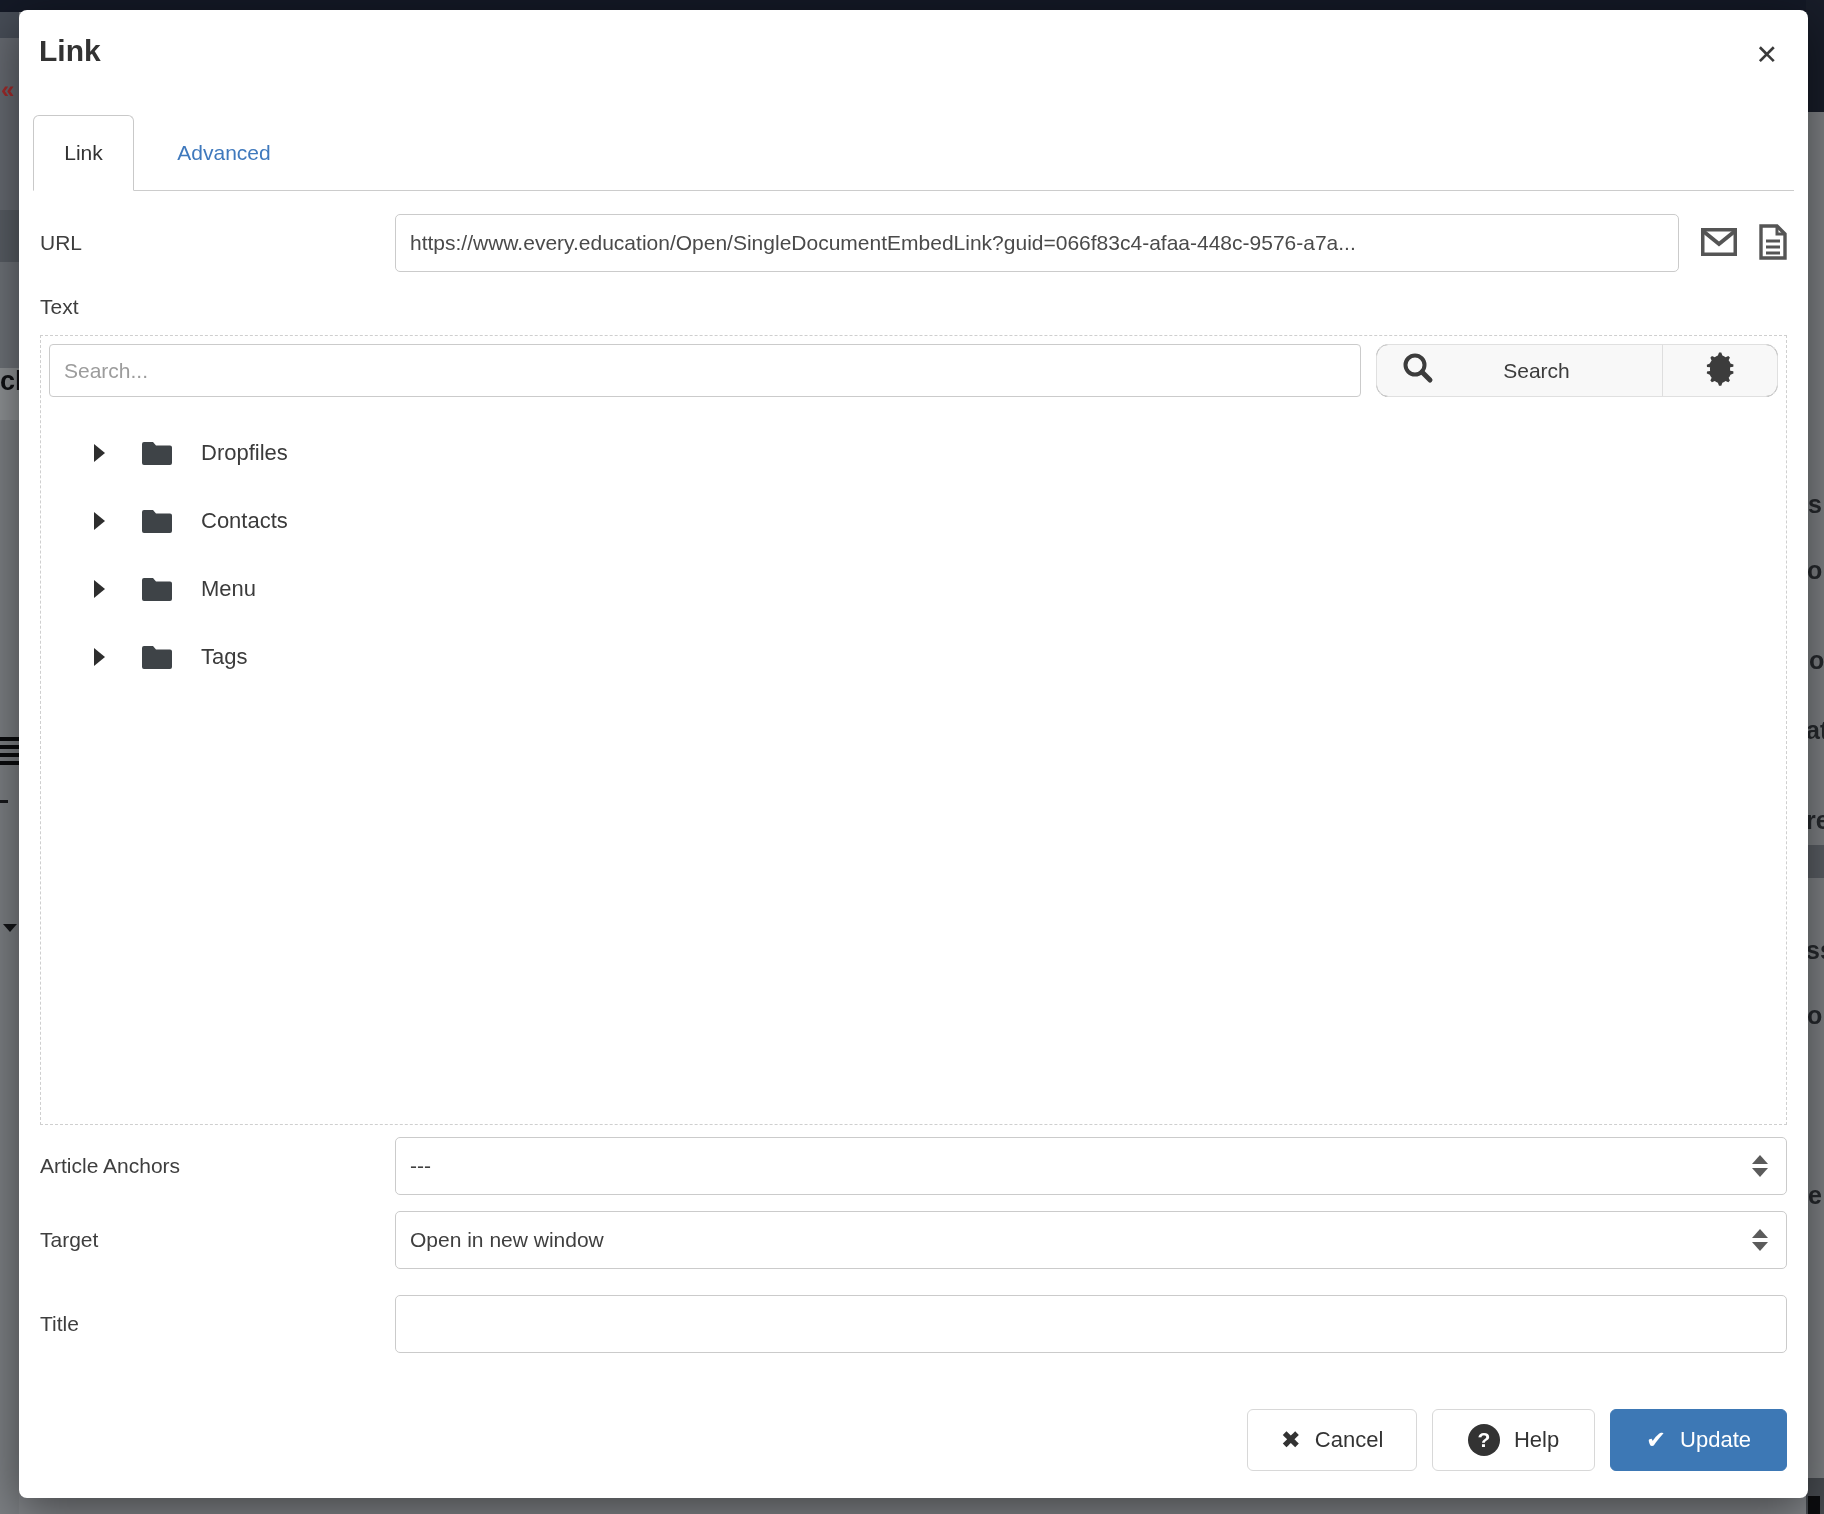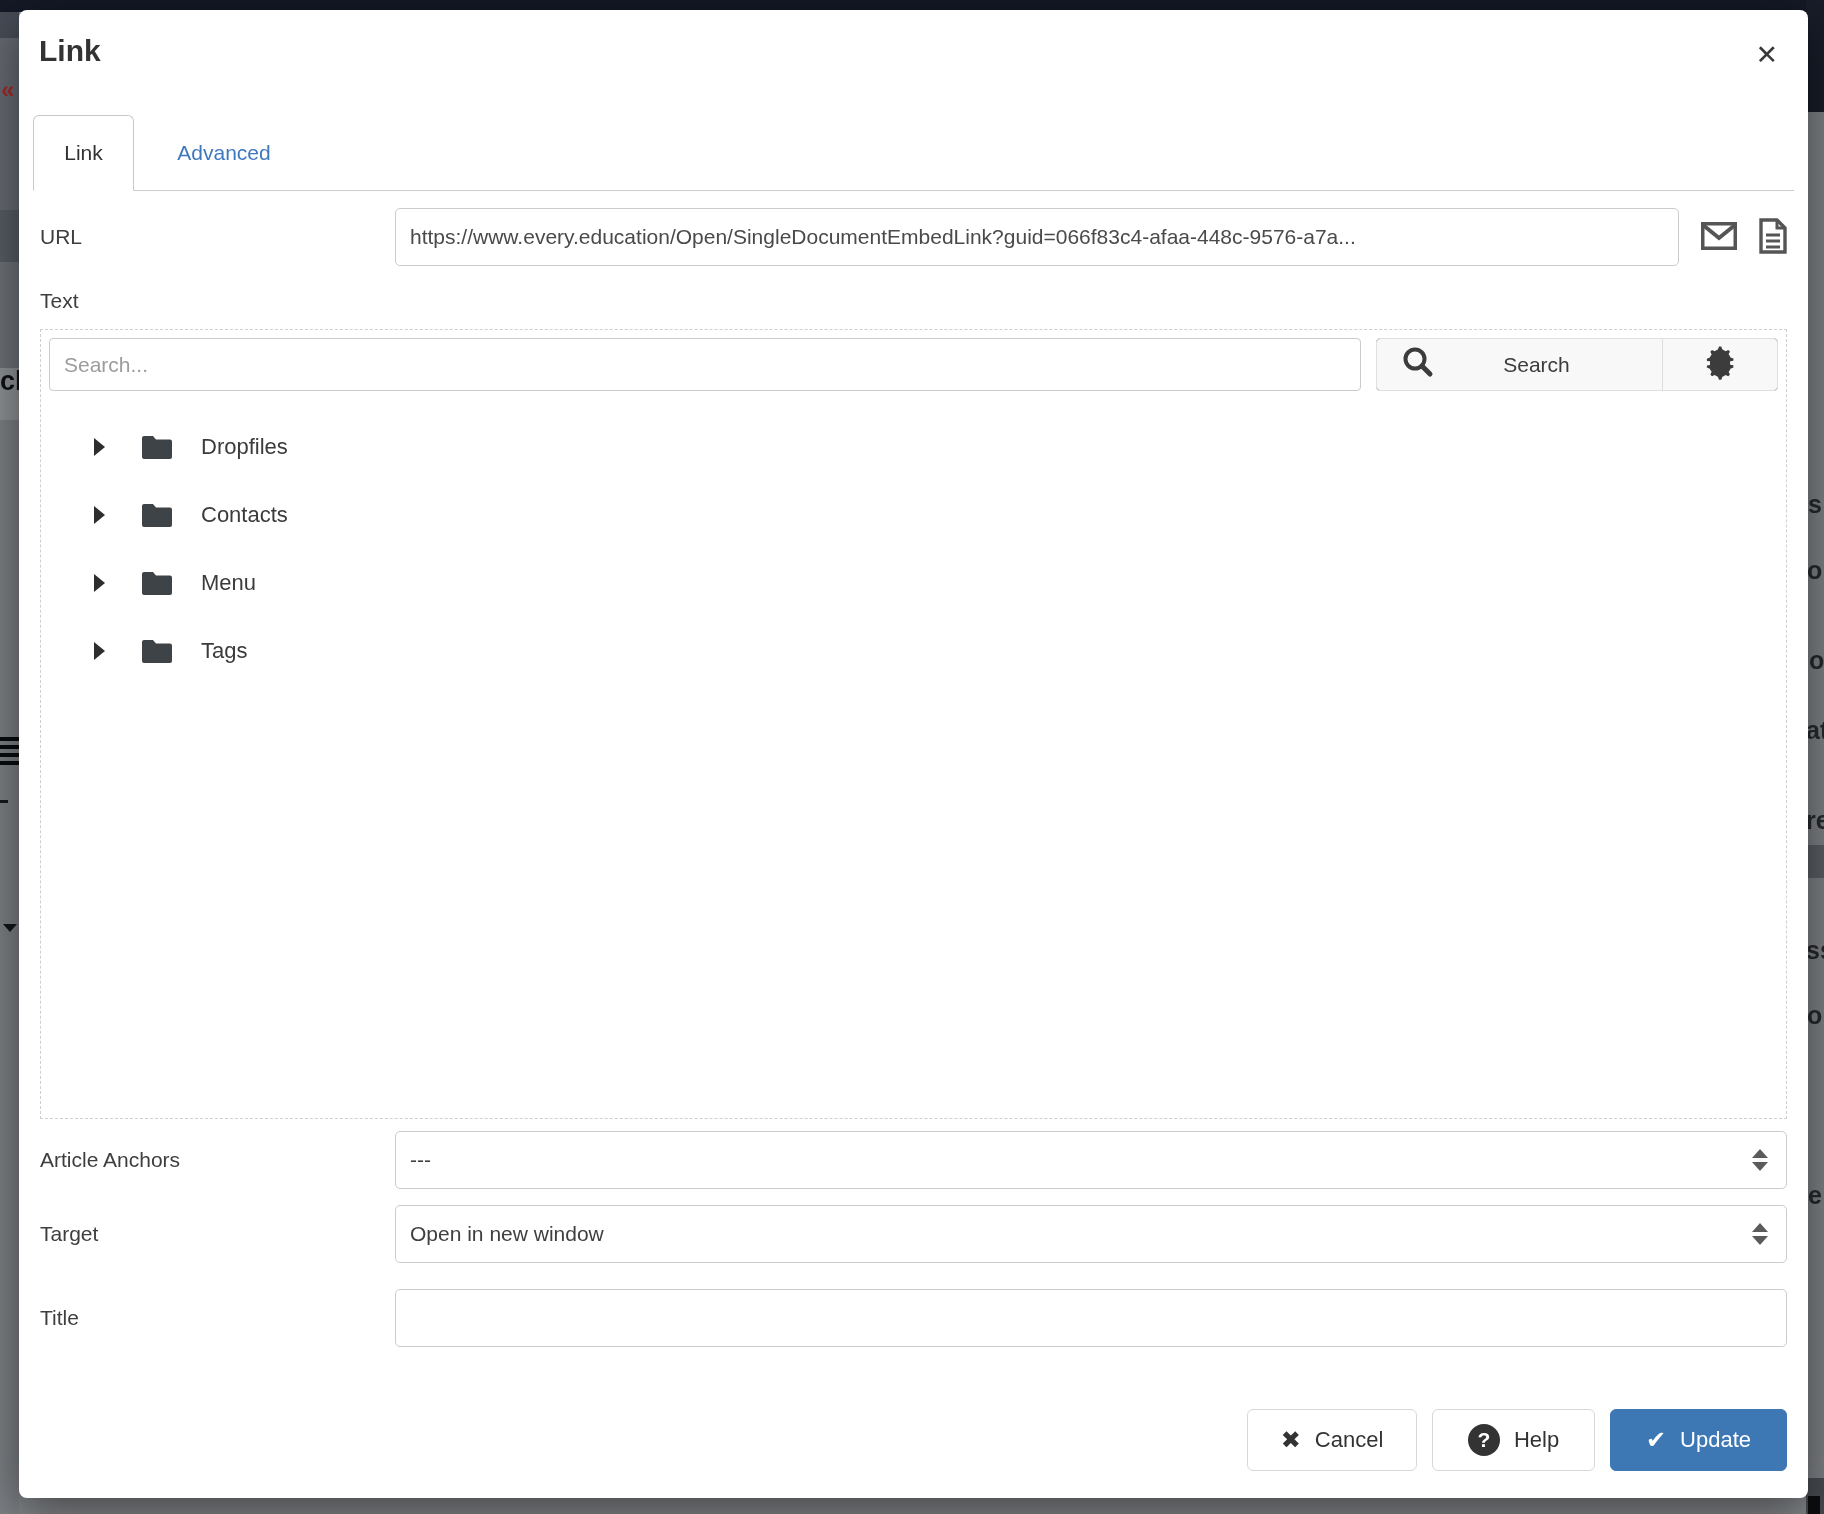--- a/index.html
+++ b/index.html
@@ -46,32 +46,32 @@
     border-radius:6px 6px 0 0; background:#fff; margin-bottom:-1px; color:#333; }
   .tab-plain { width:180px; color:#3f79bd; cursor:pointer; }
 
   .form { position:absolute; left:21px; right:21px; top:190px; }
   .row { display:flex; align-items:center; }
   .row-label { width:355px; font-size:21px; color:#3e3e3e; flex:none; }
   .ctl { border:1px solid #cbcbcb; border-radius:5px; font-size:21px; color:#4a4a4a;
     background:#fff; padding:0 14px; font-family:inherit; }
   input.ctl { outline:none; }
   input.ctl::placeholder { color:#9c9c9c; }
-  .row-url { margin-top:8px; }
+  .row-url { margin-top:14px; }
   .url-input { flex:1; height:58px; }
   .url-icons { display:flex; align-items:center; flex:none; }
   .icon-btn { border:none; background:none; padding:0; margin-left:22px; cursor:pointer; display:flex; align-items:center; }
   .row-text { margin-top:23px; }
   .text-input { flex:1; height:53px; }
 
   .browser { margin-top:16px; height:790px; border:1px dashed #cfcfcf; padding:8px; }
   .search-row { display:flex; align-items:flex-end; }
   .search-input { flex:1; height:53px; border-radius:4px; }
   .search-group { flex:none; display:flex; margin-left:15px; height:53px;
-    border:1px solid #e0e0e0; border-radius:4px; background:#404040; overflow:hidden; }
+    border:1px solid #e0e0e0; border-radius:12px; background:#404040; overflow:hidden; }
   .search-btn { width:285px; display:flex; align-items:center; background:#f8f8f8; border:none;
     cursor:pointer; font-size:21px; color:#3c3c3c; padding-left:24px; font-family:inherit; }
   .search-btn-label { flex:1; text-align:center; padding-right:24px; }
   .gear-btn { width:115px; display:flex; align-items:center; justify-content:center;
     background:#f8f8f8; border:none; border-left:1px solid #dedede; cursor:pointer; }
   .tree { margin-top:22px; }
   .tree-row { display:flex; align-items:center; height:68px; cursor:pointer; }
   .tree-caret { margin-left:45px; width:0; height:0; flex:none;
     border-top:9px solid transparent; border-bottom:9px solid transparent; border-left:11px solid #2e2e2e; }
   .tree-folder { margin-left:36px; flex:none; display:flex; }

